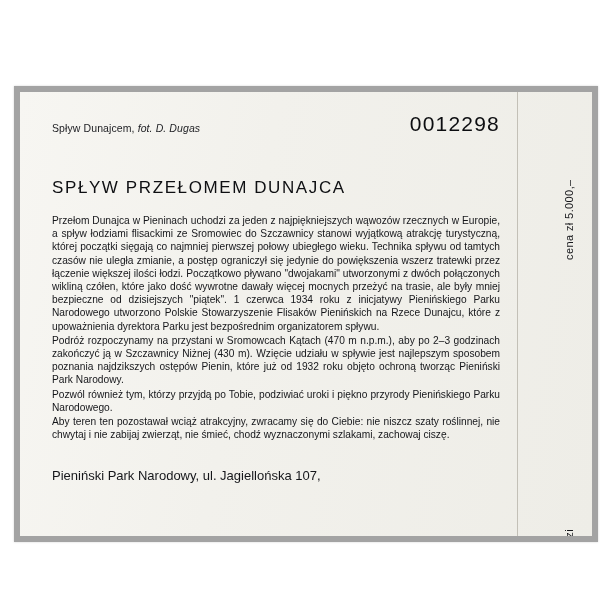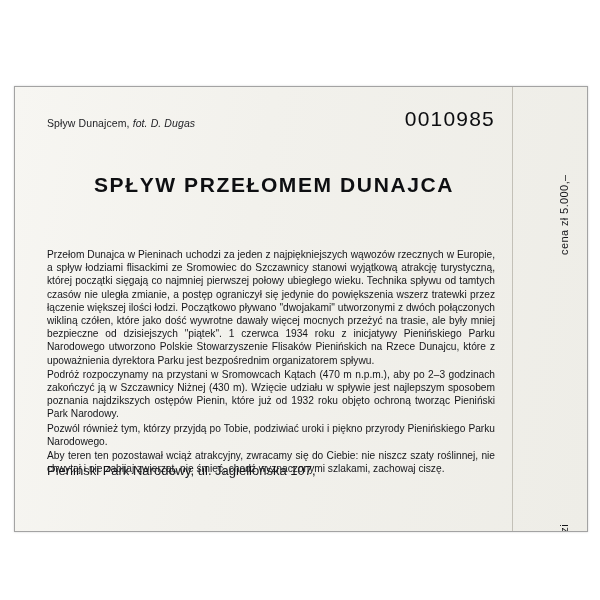--- a/index.html
+++ b/index.html
@@ -19,21 +19,21 @@
     height: 600px;
     background: #ffffff;
   }
   .ticket {
     position: absolute;
     left: 14px;
     top: 86px;
     width: 572px;
     height: 444px;
     background: #eab308;
-    border: 1px solid #a3a3a3;
+    border: 6px solid #a3a3a3;
     box-shadow: 0 0 2px rgba(0,0,0,0.18);
     overflow: hidden;
   }
   
   .ticket::before {
     content: "";
     position: absolute;
     inset: 0;
     background: linear-gradient(100deg, #f7f6f2 0%, #f2f1ec 40%, #eeede7 100%);
     pointer-events: none;
@@ -94,37 +94,35 @@
     font-family: "Liberation Sans", sans-serif;
     font-size: 21px;
     letter-spacing: 1.2px;
     color: #0c0d10;
   }
   
   .title {
     position: absolute;
     left: 32px;
     top: 86px;
-    font-size: 21px;
-    font-weight: bold;
+    font-size: 17px;
+    font-weight: normal;
     letter-spacing: 1.6px;
     color: #0e0f12;
-    margin-left: 47px;
   }
   
   .body {
     position: absolute;
     left: 32px;
     top: 122px;
     width: 448px;
     font-size: 10.2px;
     line-height: 13.2px;
     color: #15161a;
     text-align: justify;
-    margin-top: 39px;
   }
   .body p {
     margin: 0 0 0 0;
   }
   .body p + p {
     margin-top: 1px;
   }
   .footer {
     position: absolute;
     left: 32px;
@@ -140,21 +138,21 @@
 </style>
 </head>
 <body>
 
 <div class="page">
   <div class="ticket">
     <div class="ticket-inner">
 
       <div class="credit"><span>Spływ Dunajcem, </span><i>fot. D. Dugas</i></div>
 
-      <div class="serial">0010985</div>
+      <div class="serial">0012298</div>
 
       <div class="title">SPŁYW PRZEŁOMEM DUNAJCA</div>
 
       <div class="body">
         <p>Przełom Dunajca w Pieninach uchodzi za jeden z najpiękniejszych wąwozów rzecznych w Europie, a spływ łodziami flisackimi ze Sromowiec do Szczawnicy stanowi wyjątkową atrakcję turystyczną, której początki sięgają co najmniej pierwszej połowy ubiegłego wieku. Technika spływu od tamtych czasów nie uległa zmianie, a postęp ograniczył się jedynie do powiększenia wszerz tratewki przez łączenie większej ilości łodzi. Początkowo pływano "dwojakami" utworzonymi z dwóch połączonych wikliną czółen, które jako dość wywrotne dawały więcej mocnych przeżyć na trasie, ale były mniej bezpieczne od dzisiejszych "piątek". 1 czerwca 1934 roku z inicjatywy Pienińskiego Parku Narodowego utworzono Polskie Stowarzyszenie Flisaków Pienińskich na Rzece Dunajcu, które z upoważnienia dyrektora Parku jest bezpośrednim organizatorem spływu.</p>
         <p>Podróż rozpoczynamy na przystani w Sromowcach Kątach (470 m n.p.m.), aby po 2–3 godzinach zakończyć ją w Szczawnicy Niżnej (430 m). Wzięcie udziału w spływie jest najlepszym sposobem poznania najdzikszych ostępów Pienin, które już od 1932 roku objęto ochroną tworząc Pieniński Park Narodowy.</p>
         <p>Pozwól również tym, którzy przyjdą po Tobie, podziwiać uroki i piękno przyrody Pienińskiego Parku Narodowego.</p>
         <p>Aby teren ten pozostawał wciąż atrakcyjny, zwracamy się do Ciebie: nie niszcz szaty roślinnej, nie chwytaj i nie zabijaj zwierząt, nie śmieć, chodź wyznaczonymi szlakami, zachowaj ciszę.</p>
       </div>
 

